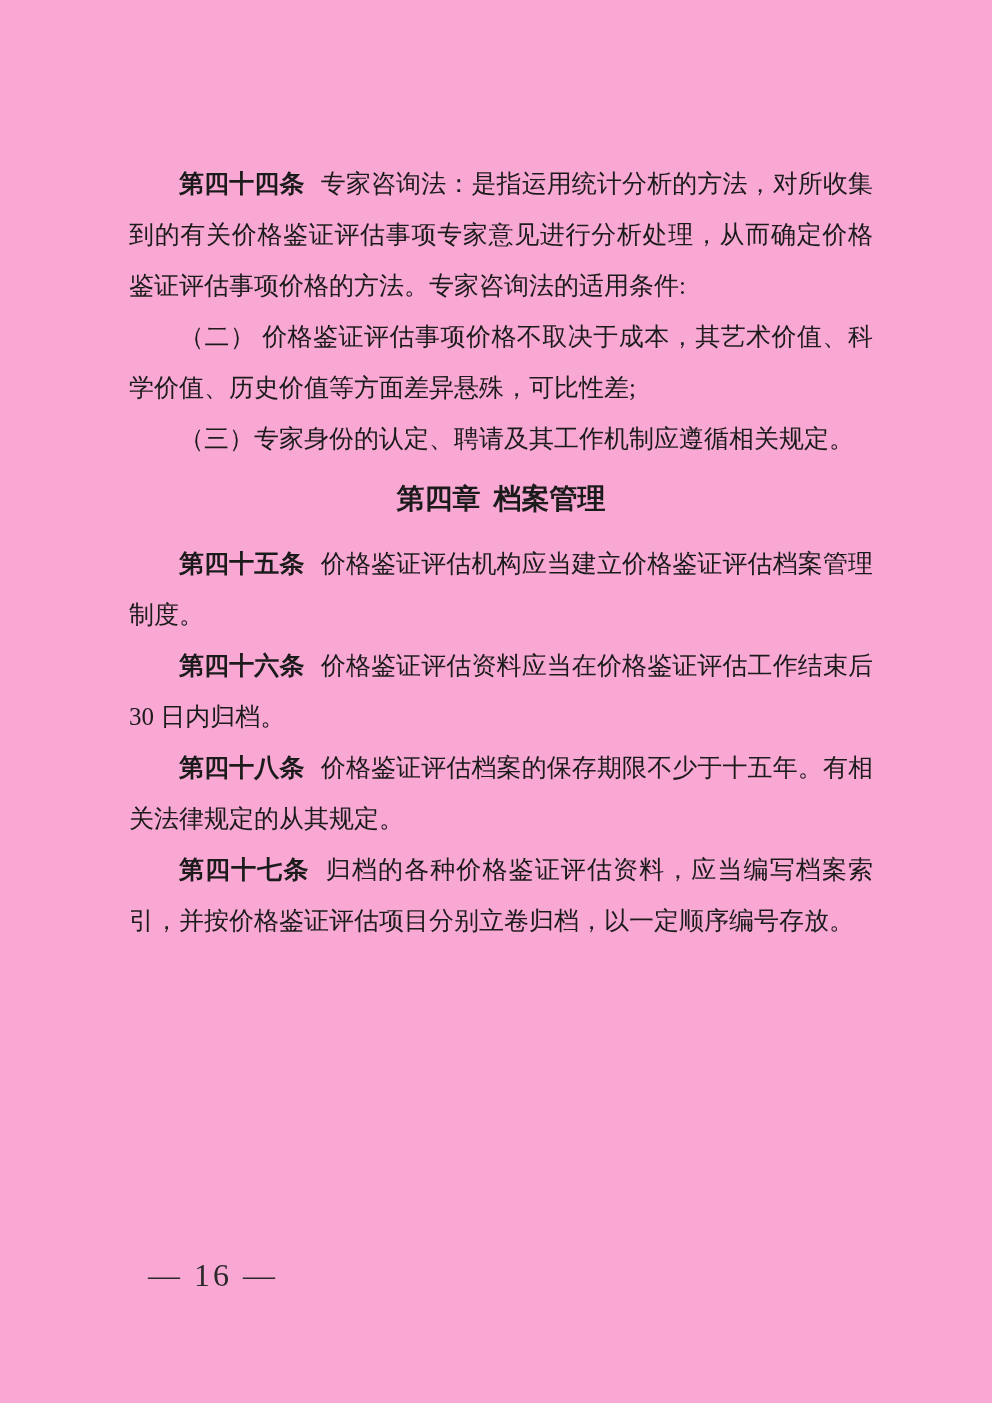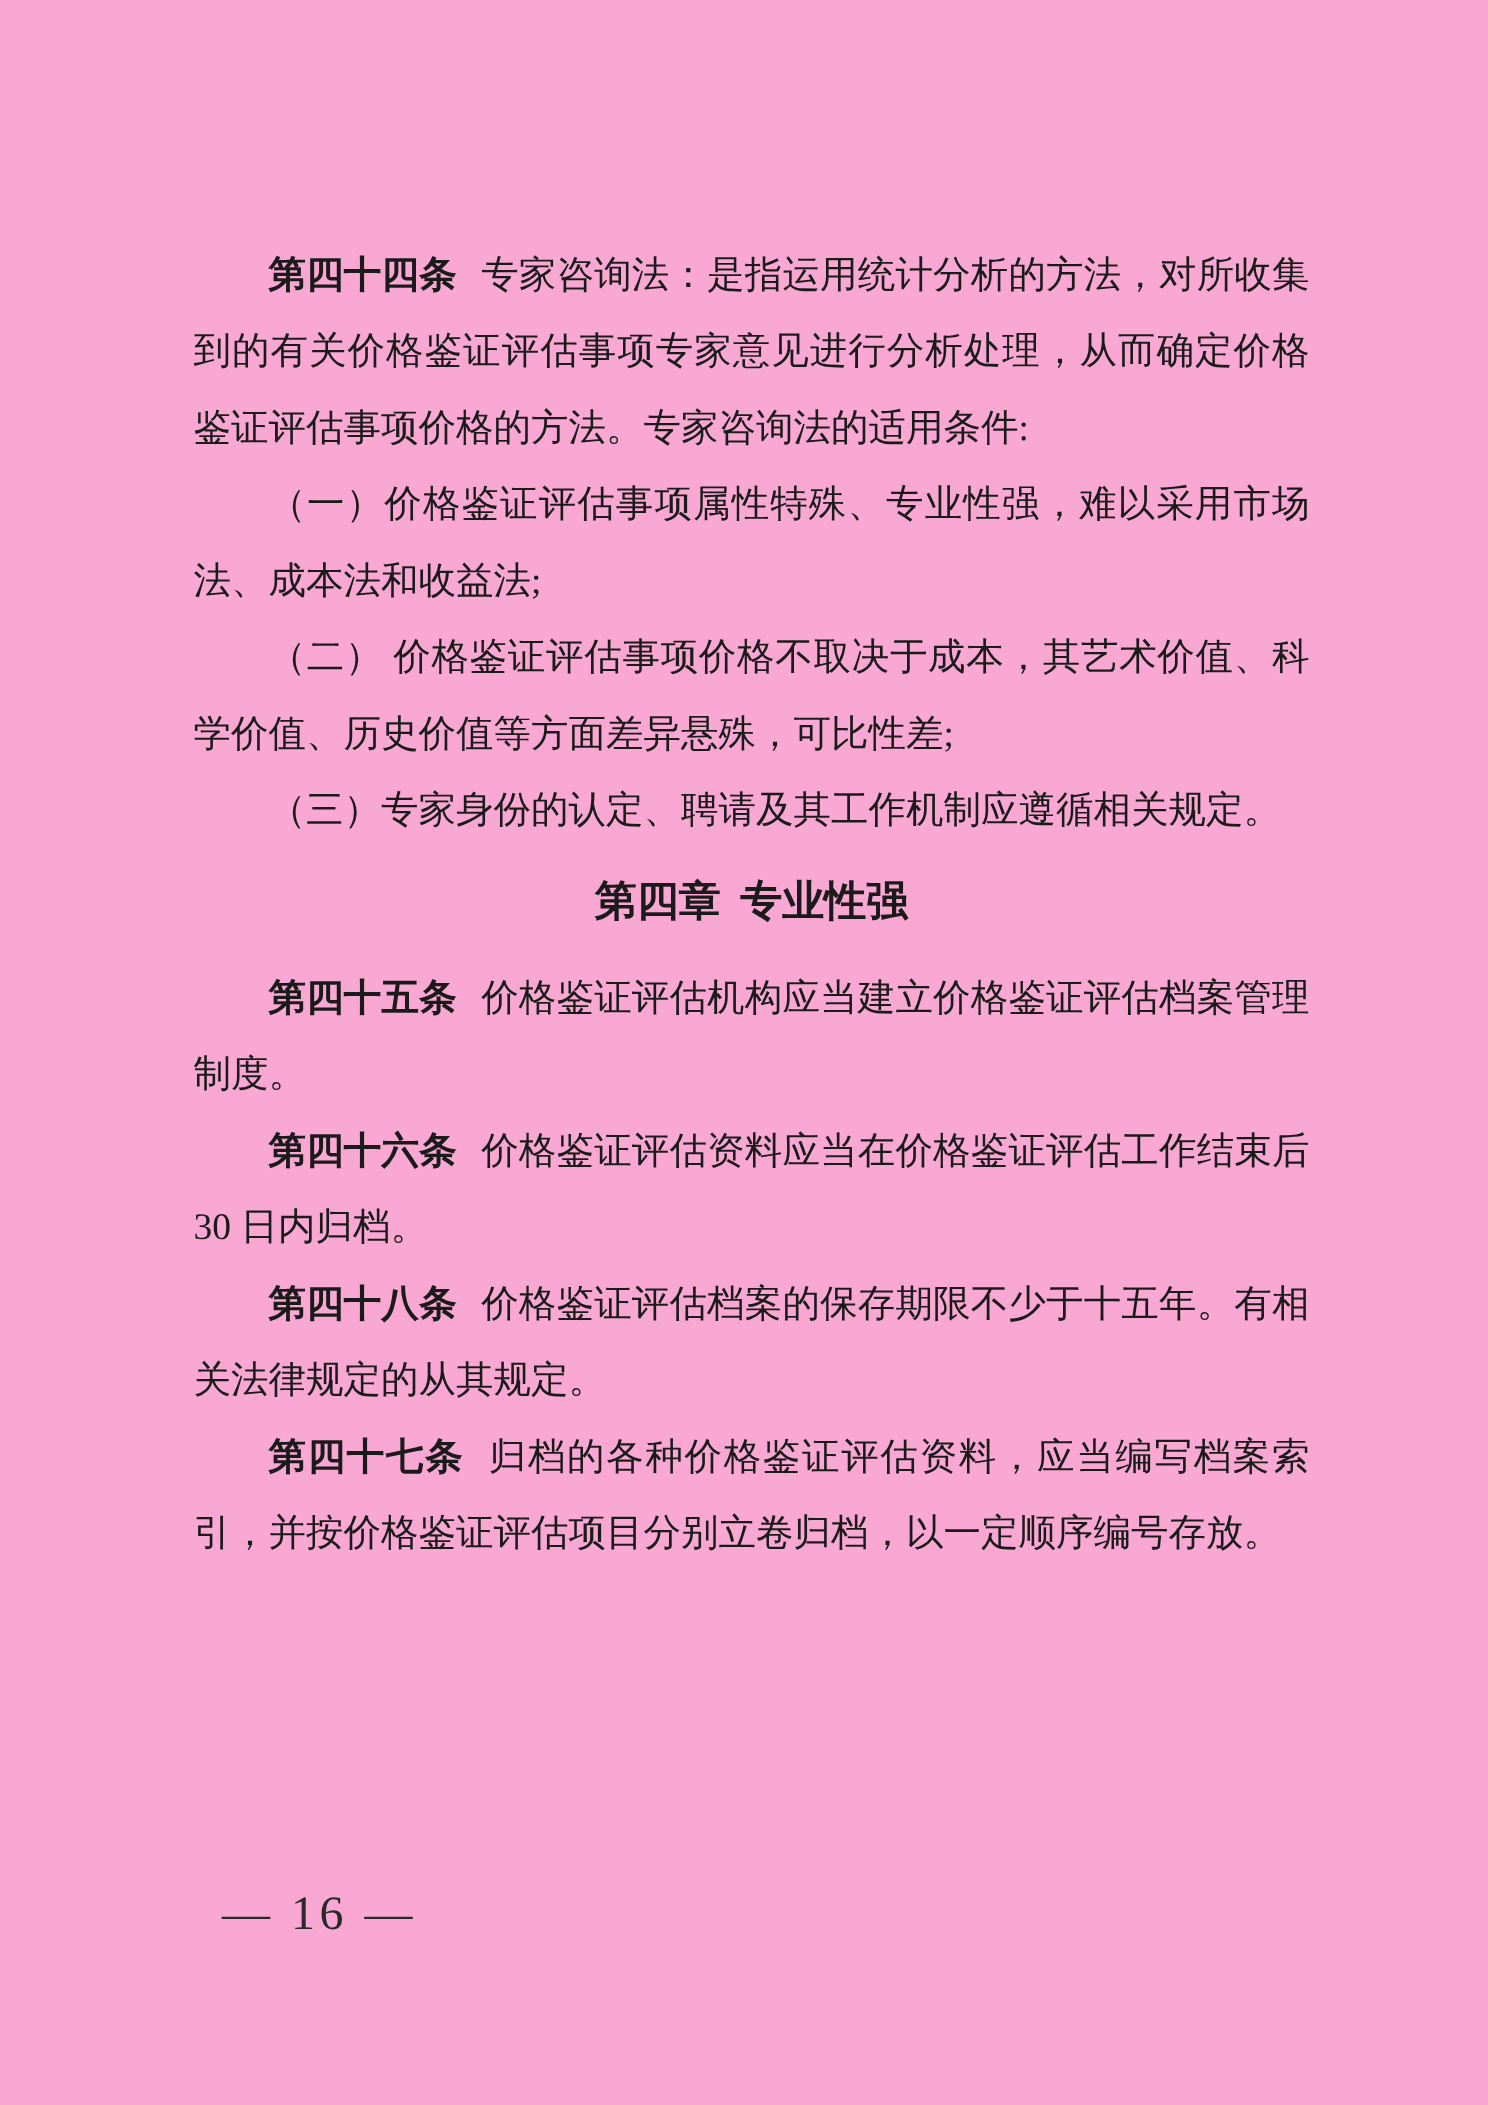--- a/index.html
+++ b/index.html
@@ -63,35 +63,32 @@
 </head>
 <body>
 
 <div class="page">
   <div class="content">
 
     <p class="para">
       <span class="article-label">第四十四条</span><span>专家咨询法：是指运用统计分析的方法，对所收集到的有关价格鉴证评估事项专家意见进行分析处理，从而确定价格鉴证评估事项价格的方法。专家咨询法的适用条件:</span>
     </p>
 
-    <p class="para">
-      <span>（一）价格鉴证评估事项属性特殊、专业性强，难以采用市场法、成本法和收益法;</span>
-    </p>
 
     <p class="para">
       <span>（二） 价格鉴证评估事项价格不取决于成本，其艺术价值、科学价值、历史价值等方面差异悬殊，可比性差;</span>
     </p>
 
     <p class="para">
       <span>（三）专家身份的认定、聘请及其工作机制应遵循相关规定。</span>
     </p>
 
     <div class="chapter-heading">
       <span>第四章</span>
-      <span>专业性强</span>
+      <span>档案管理</span>
     </div>
 
     <p class="para">
       <span class="article-label">第四十五条</span><span>价格鉴证评估机构应当建立价格鉴证评估档案管理制度。</span>
     </p>
 
     <p class="para">
       <span class="article-label">第四十六条</span><span>价格鉴证评估资料应当在价格鉴证评估工作结束后 30 日内归档。</span>
     </p>
 

